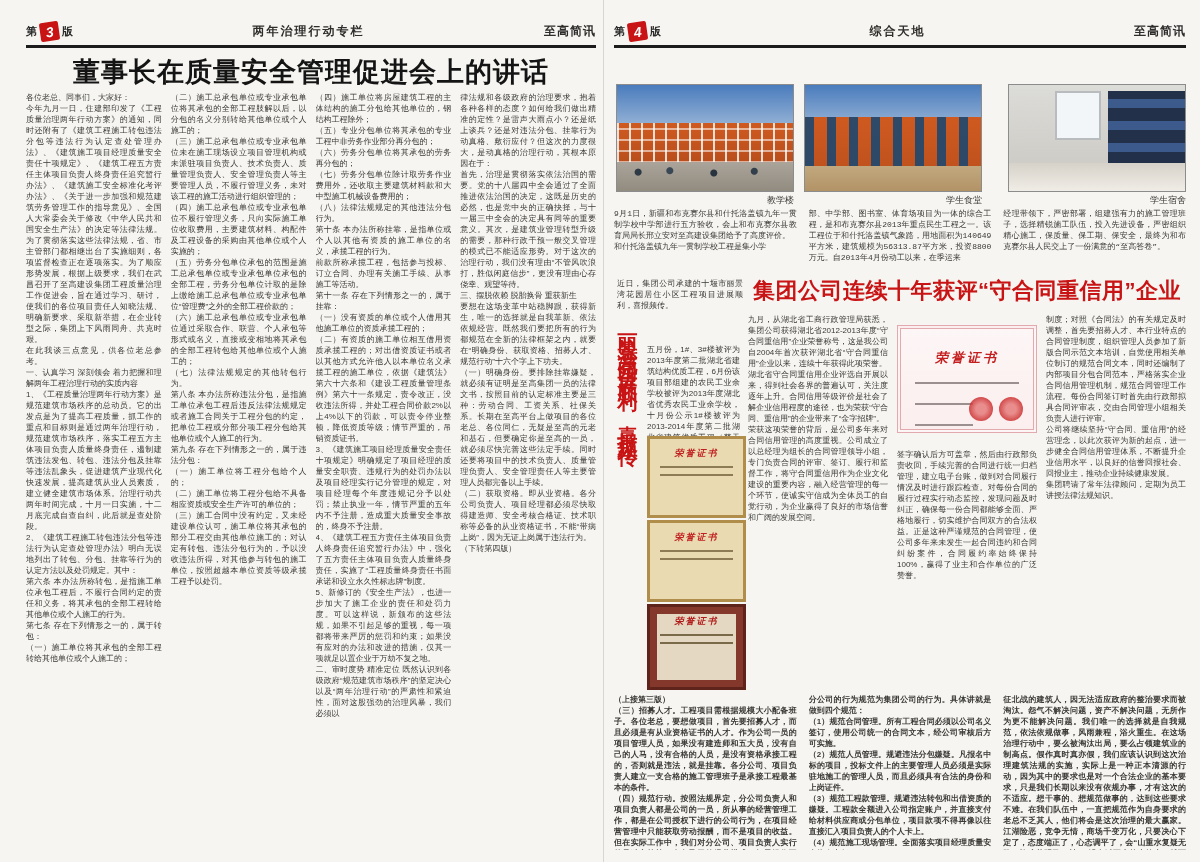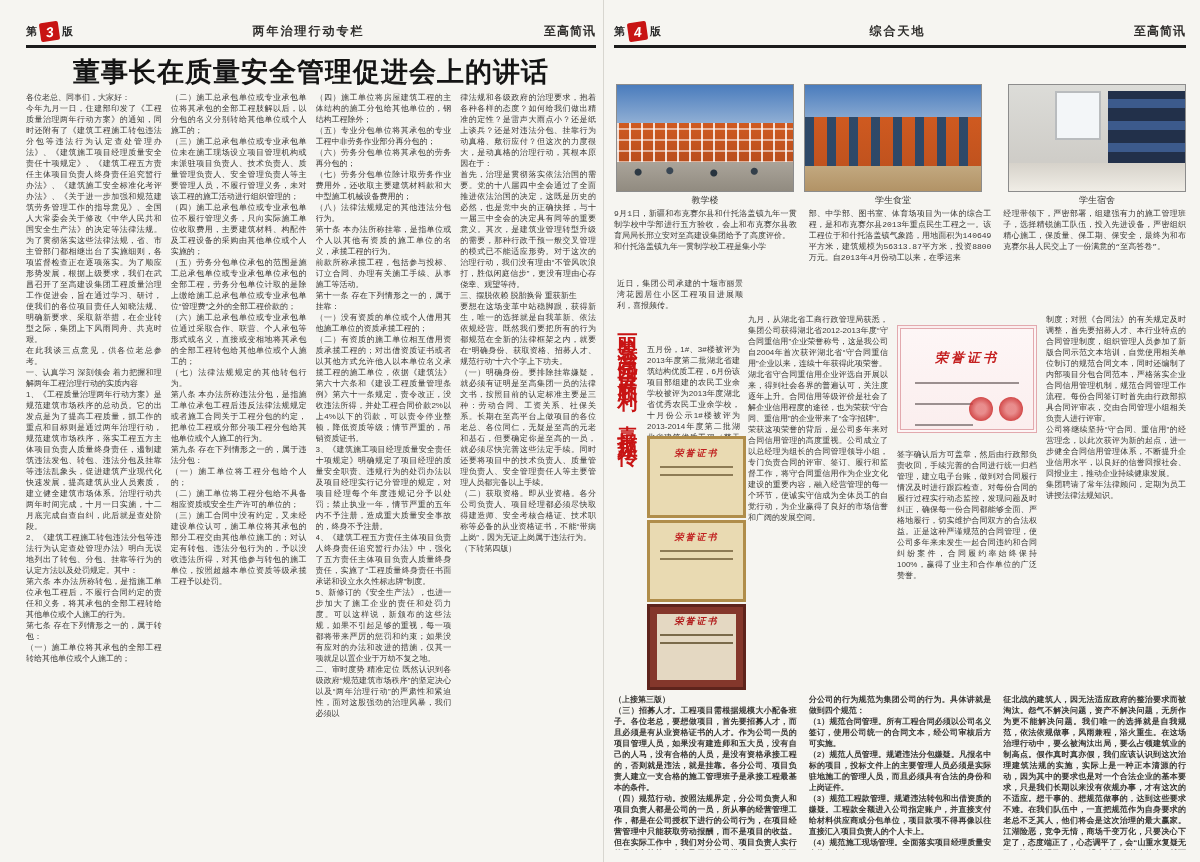--- a/index.html
+++ b/index.html
@@ -57,21 +57,21 @@
       radial-gradient(circle at 78% 32%, #333f4a 0 3px, rgba(0,0,0,0) 4px),
       linear-gradient(#aaa49a,#918b80);}
   .dirt{position:absolute;left:0;right:0;bottom:0;height:24%;background:linear-gradient(#c2a87f,#b29366);}
   .wall{position:absolute;inset:0;background:linear-gradient(#dcdcd8,#cfcdc8 70%);}
   .window{position:absolute;left:26%;top:6%;width:24%;height:42%;background:#f3f6f8;border:2px solid #b9bcbe;}
   .bunk{position:absolute;right:0;top:6%;width:44%;height:78%;
     background:
       repeating-linear-gradient(0deg,#3c5a8c 0 9px,#22304a 9px 22px),
       #273349;}
   .floor{position:absolute;left:0;right:0;bottom:0;height:26%;background:linear-gradient(#d6d2ca,#f0ede6);}
-  .caption{position:absolute;top:176px;width:178px;text-align:center;font-size:9px;color:#3a3936;}
+  .caption{position:absolute;top:176px;width:178px;text-align:right;font-size:9px;color:#3a3936;}
   #cap1{left:2px;} #cap2{left:190px;} #cap3{left:394px;}
 
   
   .a1cols{position:absolute;left:0;top:190px;width:572px;height:64px;display:flex;gap:12px;}
   .a1col{flex:1;font-size:8px;line-height:11px;text-align:justify;white-space:pre-line;overflow:hidden;color:#3a3936;font-family:Liberation Mono, monospace;}
 
   
   .lj-intro{position:absolute;left:3px;top:260px;width:126px;height:36px;font-size:8px;line-height:11px;text-align:justify;white-space:pre-line;overflow:hidden;color:#3a3936;}
   .vtitle{
     position:absolute;left:0;top:300px;width:27px;height:366px;
@@ -222,20 +222,21 @@
     <div class="cl"></div>
     <div class="cl"></div>
   </div>
   <div class="cert dark" id="cert3">
     <div class="inner"></div>
     <div class="ct">荣誉证书</div>
     <div class="cl"></div>
     <div class="cl"></div>
   </div>
 
+  <h2 class="sh-headline">集团公司连续十年获评“守合同重信用”企业</h2>
   <div class="sh-cols">
     <div class="sh-col">九月，从湖北省工商行政管理局获悉，集团公司获得湖北省2012-2013年度“守合同重信用”企业荣誉称号，这是我公司自2004年首次获评湖北省“守合同重信用”企业以来，连续十年获得此项荣誉。
 湖北省守合同重信用企业评选自开展以来，得到社会各界的普遍认可，关注度逐年上升。合同信用等级评价是社会了解企业信用程度的途径，也为荣获“守合同、重信用”的企业带来了“金字招牌”。
 荣获这项荣誉的背后，是公司多年来对合同信用管理的高度重视。公司成立了以总经理为组长的合同管理领导小组，专门负责合同的评审、签订、履行和监督工作，将守合同重信用作为企业文化建设的重要内容，融入经营管理的每一个环节，使诚实守信成为全体员工的自觉行动，为企业赢得了良好的市场信誉和广阔的发展空间。</div>
     <div class="sh-col">
       <div class="bigcert">
         <div class="bct">荣誉证书</div>
         <div class="bl"></div>
         <div class="bl short"></div>
         <div class="bl short"></div>

